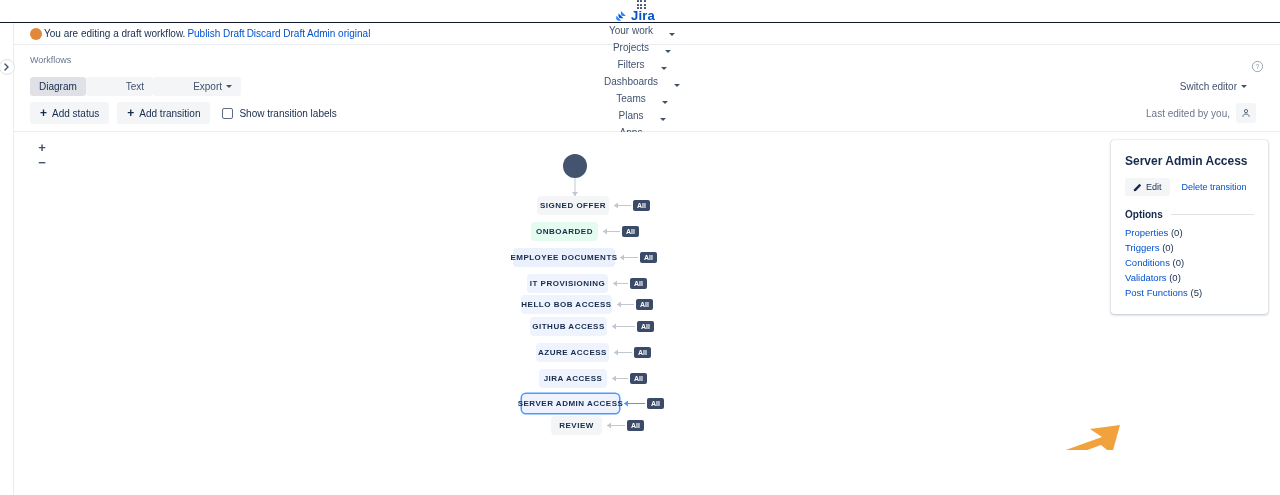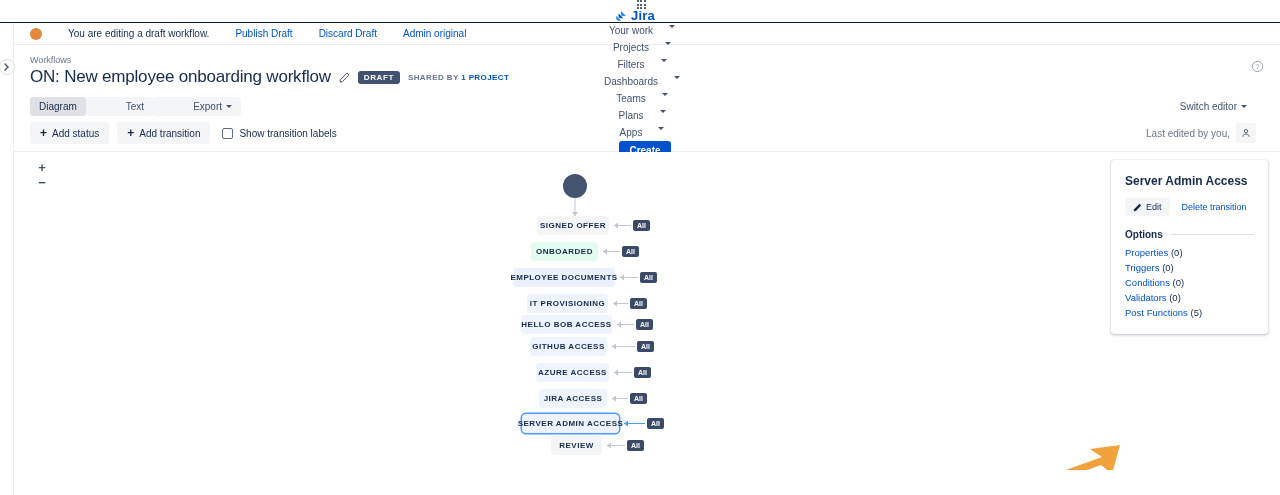--- a/index.html
+++ b/index.html
@@ -23,21 +23,21 @@
     position: relative;
     flex-direction: column;
   }
   .apps-grid { display: grid; grid-template-columns: repeat(3,2px); grid-template-rows: repeat(3,2px); gap: 1.5px; margin: 0 7px 0 5px; }
   .apps-grid i { display:block; width:2px; height:2px; background:#42526e; border-radius:0.5px; }
   .logo-wrap { display: flex; align-items: center; gap: 3px; margin-right: 14px; }
   .logo-mark { width: 13px; height: 13px; position: relative; }
   .logo-text { font-size: 13px; font-weight: 700; color: #0052cc; letter-spacing: 0.2px; line-height: 1; }
   .navitem {
     font-size: 10px; color: #42526e; padding: 3px 6px; border-radius: 3px;
-    display: flex; align-items: flex-start; gap: 16px; cursor: pointer; white-space: nowrap;
+    display: flex; align-items: flex-end; gap: 16px; cursor: pointer; white-space: nowrap;
   }
   .caret { width:0;height:0;border-left:3px solid transparent;border-right:3px solid transparent;border-top:3px solid #42526e; display:inline-block; }
   .create-btn {
     background: #0052cc; color: #fff; font-size: 10px; font-weight: 600;
     padding: 4px 10px; border-radius: 3px; border: none; cursor: pointer; margin-left: 6px;
   }
   .nav-right { margin-left: auto; display: flex; align-items: center; gap: 7px; padding-right: 4px; }
   .searchbox {
     width: 96px; height: 17px; border: 1px solid #dfe1e6; border-radius: 3px;
     display: flex; align-items: center; gap: 4px; padding: 0 6px; background: #fff;
@@ -58,21 +58,21 @@
   .rail-toggle {
     position: absolute; left: 7px; top: 36px; transform: translateX(-50%);
     width: 16px; height: 16px; border-radius: 50%; background: #fff;
     border: 1px solid #dfe1e6; display: flex; align-items: center; justify-content: center;
     cursor: pointer; font-size: 8px; color: #42526e;
   }
 
   
   .banner {
     margin-left: 14px; height: 22px; display: flex; align-items: center;
-    gap: 26px; padding-left: 16px; font-size: 10px; color: #172b4d;
+    gap: 2px; padding-left: 16px; font-size: 10px; color: #172b4d;
     border-bottom: 1px solid #ebecf0; background: #fff;
   }
   .banner-dot { width: 12px; height: 12px; border-radius: 50%; background: #e2873b; flex: none; }
   .banner-link { color: #0052cc; cursor: pointer; font-size: 10px; }
 
   
   .page { margin-left: 14px; padding: 10px 24px 0 16px; position: relative; }
   .breadcrumb { font-size: 9px; color: #6b778c; margin-bottom: 2px; cursor: pointer; }
   .title-row { display: flex; align-items: center; gap: 8px; }
   .page-title { font-size: 17px; font-weight: 500; color: #172b4d; letter-spacing: -0.2px; }
@@ -272,33 +272,20 @@
 <div class="banner">
   <span class="banner-dot"></span>
   <span>You are editing a draft workflow.</span>
   <span class="banner-link">Publish Draft</span>
   <span class="banner-link">Discard Draft</span>
   <span class="banner-link">Admin original</span>
 </div>
 
 <div class="page">
   <div class="breadcrumb">Workflows</div>
-  <div class="title-row">
-    <span class="page-title">ON: New employee onboarding workflow</span>
-    <span class="pencil">
-      <svg width="11" height="11" viewBox="0 0 16 16">
-          <path d="M11.5 1.5l3 3L5 14l-3.5.5L2 11z" fill="none" stroke="#42526e" stroke-width="1.4" stroke-linejoin="round"></path>
-        </svg>
-    </span>
-    <span class="draft-chip">DRAFT</span>
-    <span class="shared-by">
-      <span>SHARED BY</span>
-      <b>1 PROJECT</b>
-    </span>
-  </div>
   <span class="help-icon">
     <svg width="13" height="13" viewBox="0 0 24 24">
         <circle cx="12" cy="12" r="9.5" fill="none" stroke="#8993a4" stroke-width="1.5"></circle>
         <text x="12" y="16.5" font-size="12" fill="#8993a4" text-anchor="middle" font-family="Liberation Sans">?</text>
       </svg>
   </span>
 </div>
 
 <div class="tabrow">
   <div class="seg active">Diagram</div>

